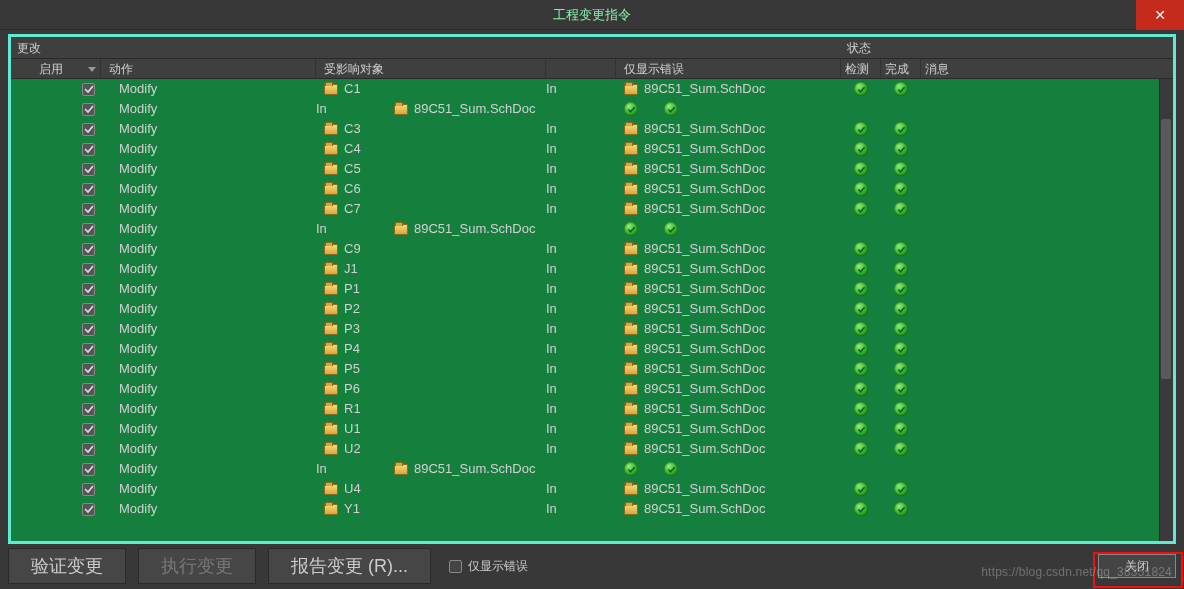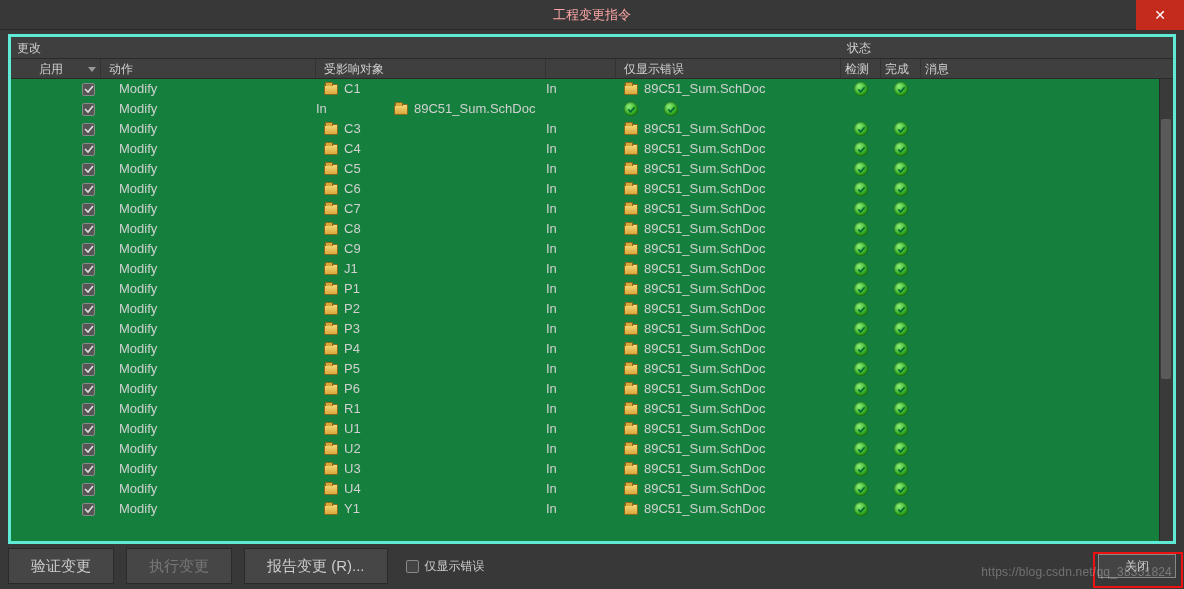--- a/index.html
+++ b/index.html
@@ -13,21 +13,21 @@
   }
   .titlebar {
     height: 30px;
     background: #383838;
     display: flex;
     align-items: center;
     justify-content: center;
     position: relative;
     border-bottom: 1px solid #2a2a2a;
   }
-  .titlebar .title { font-size: 13px; color: #fca5a5; }
+  .titlebar .title { font-size: 13px; color: #86efac; }
   .close-btn {
     position: absolute; right: 0; top: 0;
     width: 48px; height: 30px;
     background: #c42b1c;
     display: flex; align-items: center; justify-content: center;
     color: #fff; font-size: 14px;
     cursor: pointer;
   }
   .content {
     position: absolute;
@@ -137,21 +137,21 @@
     height: 34px;
     display: flex; align-items: center;
     gap: 12px;
   }
   .btn {
     height: 36px;
     padding: 12px 22px;
     background: #464646;
     border: 1px solid #2a2a2a;
     color: #ccc;
-    font-size: 15px;
+    font-size: 18px;
     display: flex; align-items: center;
     cursor: pointer;
   }
   .btn.disabled { color: #777; }
   .chk-wrap {
     display: flex; align-items: center; gap: 6px;
     margin-left: 6px;
     cursor: pointer;
     color:#ccc;
   }
@@ -451,24 +451,20 @@
         </div>
         <div class="row">
           <div class="c-enable">
             <span class="cbx">
               <svg viewBox="0 0 10 10">
                 <path d="M1 5 L4 8 L9 2" stroke="#ddd" stroke-width="1.6" fill="none"></path>
               </svg>
             </span>
           </div>
           <div class="c-action">Modify</div>
-          <div class="c-object">
-            <span class="obj-icon"></span>
-            <span>C8</span>
-          </div>
           <div class="c-in">In</div>
           <div class="c-doc">
             <span class="doc-icon"></span>
             <span>89C51_Sum.SchDoc</span>
           </div>
           <div class="c-detect">
             <span class="tick">
               <svg viewBox="0 0 10 10">
                 <path d="M1.5 5 L4 7.5 L8.5 2.5" stroke="#063" stroke-width="1.8" fill="none"></path>
               </svg>
@@ -859,24 +855,20 @@
         </div>
         <div class="row">
           <div class="c-enable">
             <span class="cbx">
               <svg viewBox="0 0 10 10">
                 <path d="M1 5 L4 8 L9 2" stroke="#ddd" stroke-width="1.6" fill="none"></path>
               </svg>
             </span>
           </div>
           <div class="c-action">Modify</div>
-          <div class="c-object">
-            <span class="obj-icon"></span>
-            <span>U3</span>
-          </div>
           <div class="c-in">In</div>
           <div class="c-doc">
             <span class="doc-icon"></span>
             <span>89C51_Sum.SchDoc</span>
           </div>
           <div class="c-detect">
             <span class="tick">
               <svg viewBox="0 0 10 10">
                 <path d="M1.5 5 L4 7.5 L8.5 2.5" stroke="#063" stroke-width="1.8" fill="none"></path>
               </svg>

